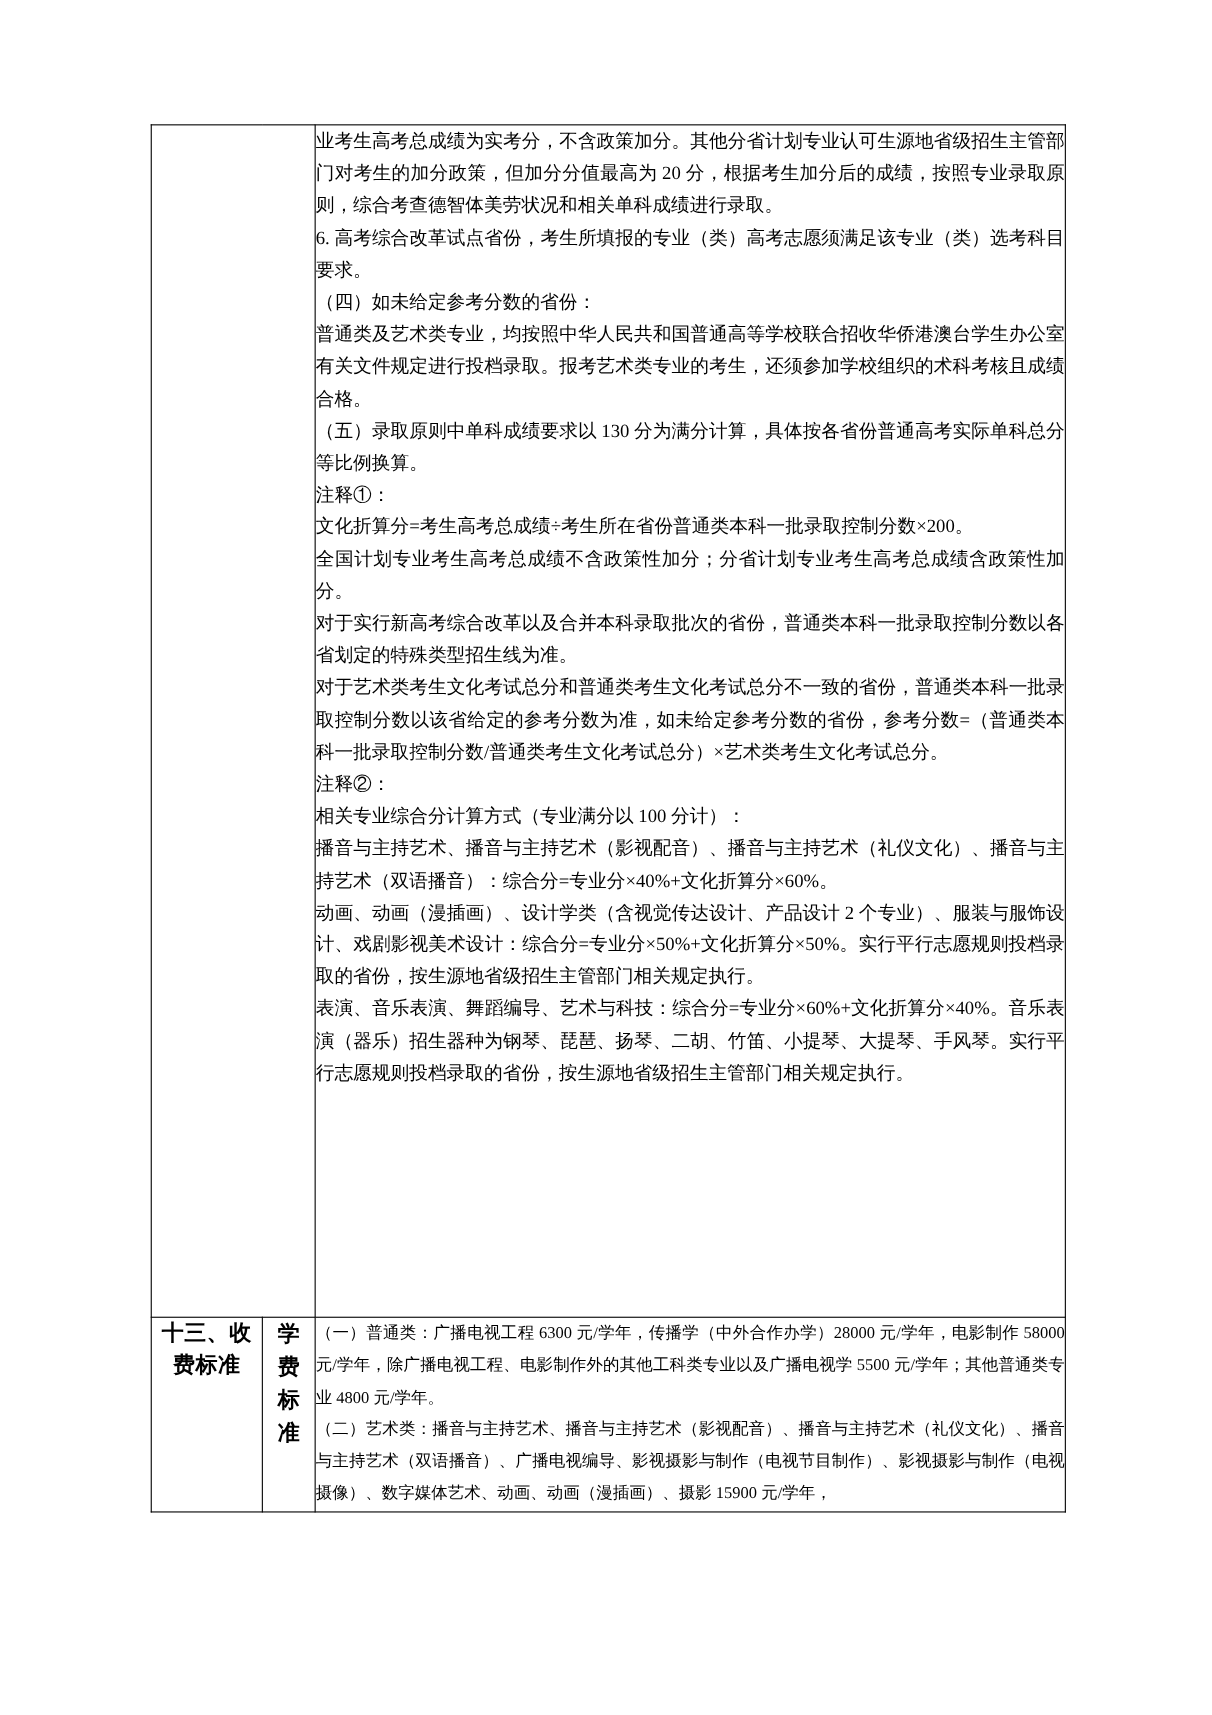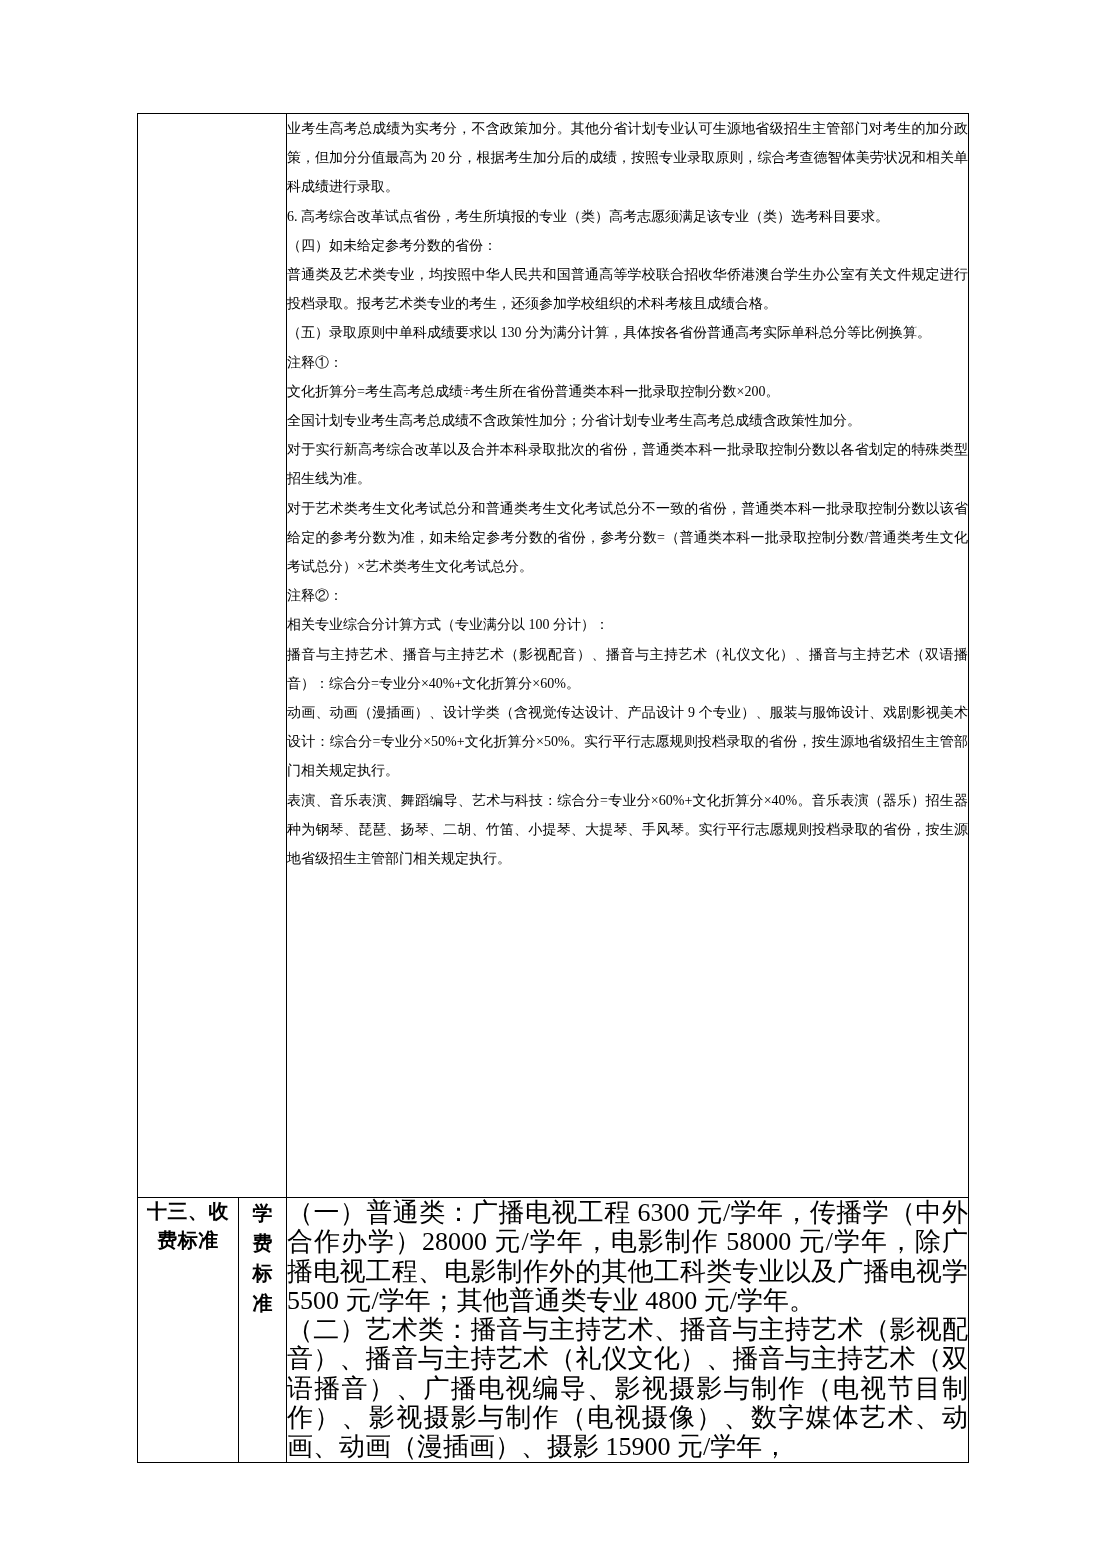--- a/index.html
+++ b/index.html
@@ -43,21 +43,20 @@
     height: 1083px;
   }
   .cell-section-label {
     text-align: center;
     vertical-align: middle;
     font-weight: bold;
     font-size: 20px;
     line-height: 29px;
     letter-spacing: 0.5px;
     padding: 4px 2px;
-    font-family: Liberation Mono, monospace;
   }
   .cell-sub-label {
     text-align: center;
     vertical-align: middle;
     font-weight: bold;
     font-size: 20px;
     line-height: 29px;
     padding: 4px 0;
   }
   .vert-label {
@@ -69,30 +68,30 @@
     display: block;
     line-height: 30px;
   }
 
   
   .cell-body {
     padding: 4px 7px 6px 8px;
   }
   .cell-body p {
     margin: 0;
-    font-size: 14px;
+    font-size: 17px;
     line-height: 29.2px;
     text-align: justify;
     text-justify: inter-character;
     text-align-last: left;
     word-break: break-all;
     letter-spacing: 0px;
   }
   .cell-body.fee p {
-    font-size: 26px;
+    font-size: 15px;
     line-height: 29.3px;
   }
   .indent-paren {
     text-indent: 0;
   }
   .indent-none {
     text-indent: 0;
   }
 </style>
 </head>
@@ -117,21 +116,21 @@
           <p class="indent-none">普通类及艺术类专业，均按照中华人民共和国普通高等学校联合招收华侨港澳台学生办公室有关文件规定进行投档录取。报考艺术类专业的考生，还须参加学校组织的术科考核且成绩合格。</p>
           <p class="indent-paren">（五）录取原则中单科成绩要求以 130 分为满分计算，具体按各省份普通高考实际单科总分等比例换算。</p>
           <p class="indent-none">注释①：</p>
           <p class="indent-none">文化折算分=考生高考总成绩÷考生所在省份普通类本科一批录取控制分数×200。</p>
           <p class="indent-none">全国计划专业考生高考总成绩不含政策性加分；分省计划专业考生高考总成绩含政策性加分。</p>
           <p class="indent-none">对于实行新高考综合改革以及合并本科录取批次的省份，普通类本科一批录取控制分数以各省划定的特殊类型招生线为准。</p>
           <p class="indent-none">对于艺术类考生文化考试总分和普通类考生文化考试总分不一致的省份，普通类本科一批录取控制分数以该省给定的参考分数为准，如未给定参考分数的省份，参考分数=（普通类本科一批录取控制分数/普通类考生文化考试总分）×艺术类考生文化考试总分。</p>
           <p class="indent-none">注释②：</p>
           <p class="indent-none">相关专业综合分计算方式（专业满分以 100 分计）：</p>
           <p class="indent-none">播音与主持艺术、播音与主持艺术（影视配音）、播音与主持艺术（礼仪文化）、播音与主持艺术（双语播音）：综合分=专业分×40%+文化折算分×60%。</p>
-          <p class="indent-none">动画、动画（漫插画）、设计学类（含视觉传达设计、产品设计 9 个专业）、服装与服饰设计、戏剧影视美术设计：综合分=专业分×50%+文化折算分×50%。实行平行志愿规则投档录取的省份，按生源地省级招生主管部门相关规定执行。</p>
+          <p class="indent-none">动画、动画（漫插画）、设计学类（含视觉传达设计、产品设计 2 个专业）、服装与服饰设计、戏剧影视美术设计：综合分=专业分×50%+文化折算分×50%。实行平行志愿规则投档录取的省份，按生源地省级招生主管部门相关规定执行。</p>
           <p class="indent-none">表演、音乐表演、舞蹈编导、艺术与科技：综合分=专业分×60%+文化折算分×40%。音乐表演（器乐）招生器种为钢琴、琵琶、扬琴、二胡、竹笛、小提琴、大提琴、手风琴。实行平行志愿规则投档录取的省份，按生源地省级招生主管部门相关规定执行。</p>
         </td>
       </tr>
 
       <tr>
         <td class="cell-section-label">十三、收费标准</td>
         <td class="cell-sub-label">
           <span class="vert-label">
             <span>学</span>
             <span>费</span>

